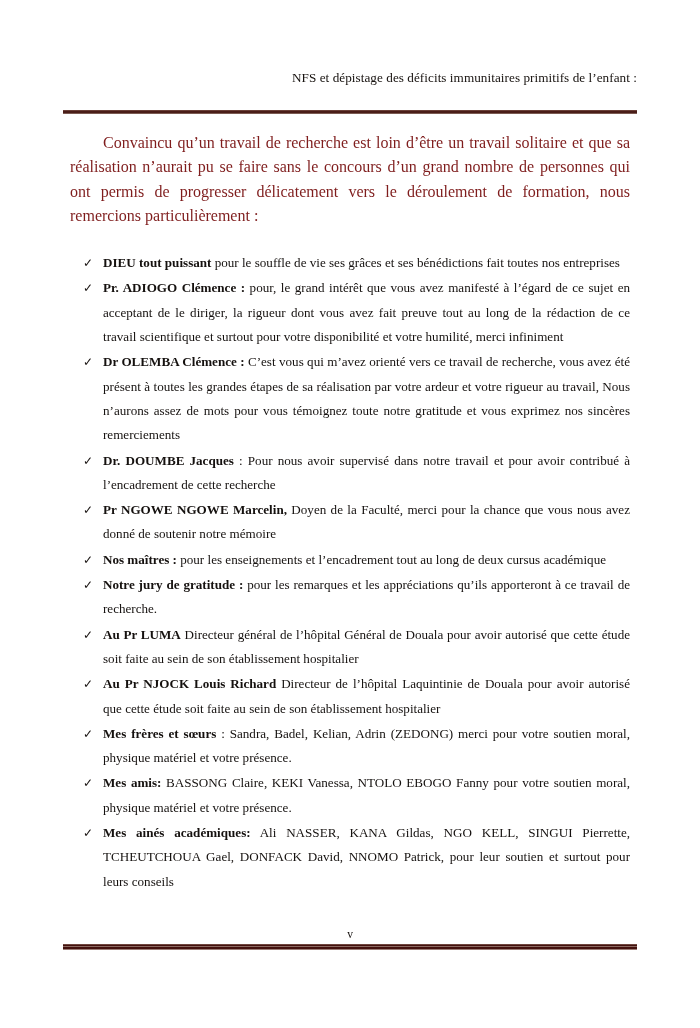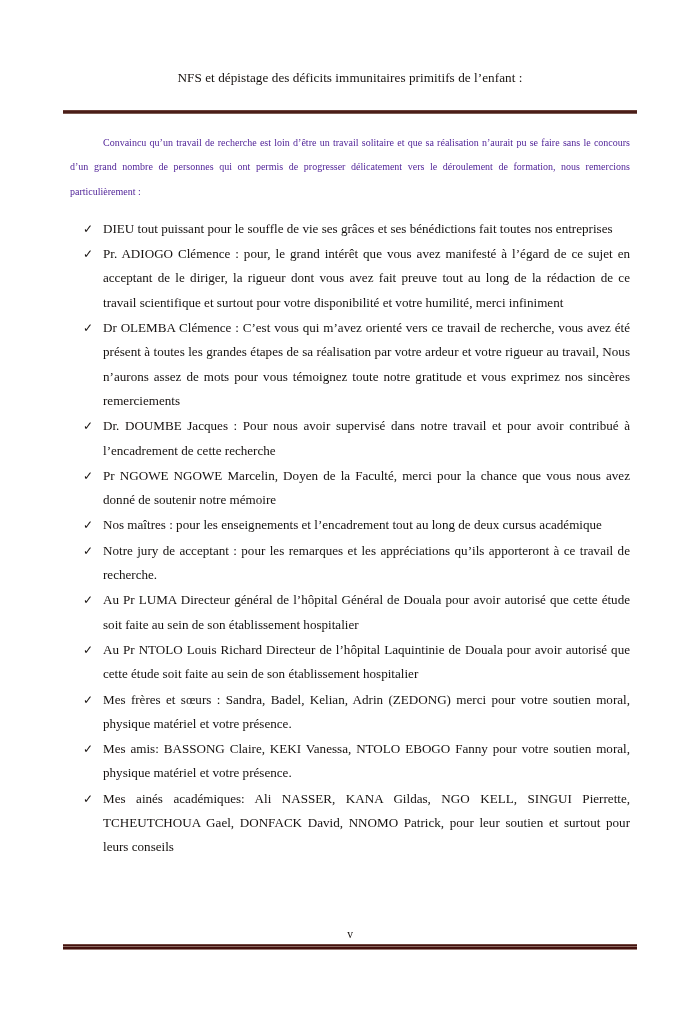--- a/index.html
+++ b/index.html
@@ -32,20 +32,21 @@
   .header-title {
     text-align: center;
     font-size: 13.2px;
     line-height: 20px;
     letter-spacing: 0.05px;
     color: #17120f;
   }
   .header-title .line {
     display: block;
     white-space: nowrap;
+    text-align: right;
   }
   .header-rule {
     position: absolute;
     top: 110px;
     left: 63px;
     width: 574px;
     height: 4px;
     background: linear-gradient(to bottom,
         #6a4038 0px, #6a4038 1px,
         #4a1d18 1px, #4a1d18 3px,
@@ -53,26 +54,26 @@
   }
 
   
   .content {
     position: absolute;
     top: 131px;
     left: 70px;
     width: 560px;
   }
   .intro {
-    font-size: 10px;
+    font-size: 16px;
     line-height: 24.3px;
     text-align: justify;
     text-indent: 33px;
-    margin: 0 0 13px 0;
-    color: #4c1d95;
+    margin: 0 0 23px 0;
+    color: #7f1d1d;
   }
 
   ul.thanks-list {
     list-style: none;
     margin: 0;
     padding: 0;
   }
   ul.thanks-list > li {
     position: relative;
     padding-left: 33px;
@@ -83,21 +84,21 @@
     color: #15110f;
   }
   ul.thanks-list > li .tick {
     position: absolute;
     left: 13px;
     top: 0px;
     font-size: 12px;
     line-height: 24.3px;
     color: #1a1513;
   }
-  .b { font-weight: normal; }
+  .b { font-weight: bold; }
 
   
   .footer-pageno {
     position: absolute;
     top: 927px;
     left: 0;
     width: 700px;
     text-align: center;
     font-size: 11.5px;
     line-height: 14px;
@@ -131,23 +132,23 @@
 
   <div class="content">
     <p class="intro">Convaincu qu’un travail de recherche est loin d’être un travail solitaire et que sa réalisation n’aurait pu se faire sans le concours d’un grand nombre de personnes qui ont permis de progresser délicatement vers le déroulement de formation, nous remercions particulièrement :</p>
     <ul class="thanks-list">
         <li><span class="tick">✓</span><span class="b">DIEU tout puissant</span><span> pour le souffle de vie ses grâces et ses bénédictions fait toutes nos entreprises</span></li>
         <li><span class="tick">✓</span><span class="b">Pr. ADIOGO Clémence :</span><span> pour, le grand intérêt que vous avez manifesté à l’égard de ce sujet  en acceptant de le diriger, la rigueur dont vous avez fait preuve tout au long de la rédaction de ce travail scientifique et surtout pour votre disponibilité et votre humilité, merci infiniment</span></li>
         <li><span class="tick">✓</span><span class="b">Dr OLEMBA Clémence :</span><span> C’est vous qui m’avez orienté vers ce travail de recherche, vous avez été présent à toutes les grandes étapes de sa réalisation par votre ardeur et votre rigueur au travail,  Nous n’aurons assez de mots  pour vous témoignez toute notre gratitude et vous exprimez nos sincères remerciements</span></li>
         <li><span class="tick">✓</span><span class="b">Dr. DOUMBE Jacques</span><span> : Pour nous avoir supervisé dans notre travail et pour avoir contribué à l’encadrement de cette recherche</span></li>
         <li><span class="tick">✓</span><span class="b">Pr NGOWE NGOWE Marcelin,</span><span> Doyen de la Faculté, merci pour la chance que vous nous avez  donné de soutenir notre mémoire</span></li>
         <li><span class="tick">✓</span><span class="b">Nos maîtres :</span><span> pour les enseignements et l’encadrement tout au long de deux cursus académique</span></li>
-        <li><span class="tick">✓</span><span class="b">Notre jury de acceptant :</span><span> pour les remarques et les appréciations qu’ils apporteront à ce travail de recherche.</span></li>
+        <li><span class="tick">✓</span><span class="b">Notre jury de gratitude :</span><span> pour les remarques et les appréciations qu’ils apporteront à ce travail de recherche.</span></li>
         <li><span class="tick">✓</span><span class="b">Au Pr LUMA</span><span>   Directeur général de l’hôpital Général de Douala pour avoir autorisé  que cette étude soit faite au sein de son établissement hospitalier</span></li>
-        <li><span class="tick">✓</span><span class="b">Au Pr NTOLO Louis Richard</span><span>   Directeur de l’hôpital Laquintinie de Douala pour avoir autorisé que cette étude soit faite au sein de son établissement hospitalier</span></li>
+        <li><span class="tick">✓</span><span class="b">Au Pr NJOCK Louis Richard</span><span>   Directeur de l’hôpital Laquintinie de Douala pour avoir autorisé que cette étude soit faite au sein de son établissement hospitalier</span></li>
         <li><span class="tick">✓</span><span class="b">Mes frères et sœurs</span><span> : Sandra, Badel, Kelian, Adrin (ZEDONG) merci pour votre soutien moral, physique matériel et votre présence.</span></li>
         <li><span class="tick">✓</span><span class="b">Mes amis:</span><span> BASSONG Claire, KEKI Vanessa, NTOLO EBOGO Fanny  pour votre soutien moral, physique matériel et votre présence.</span></li>
         <li><span class="tick">✓</span><span class="b">Mes ainés académiques:</span><span> Ali NASSER, KANA Gildas,  NGO KELL, SINGUI Pierrette, TCHEUTCHOUA Gael, DONFACK David, NNOMO Patrick, pour leur soutien et surtout pour leurs conseils</span></li>
       </ul>
   </div>
 
   <div class="footer-pageno">v</div>
   <div class="footer-rule"></div>
 
 </div>

